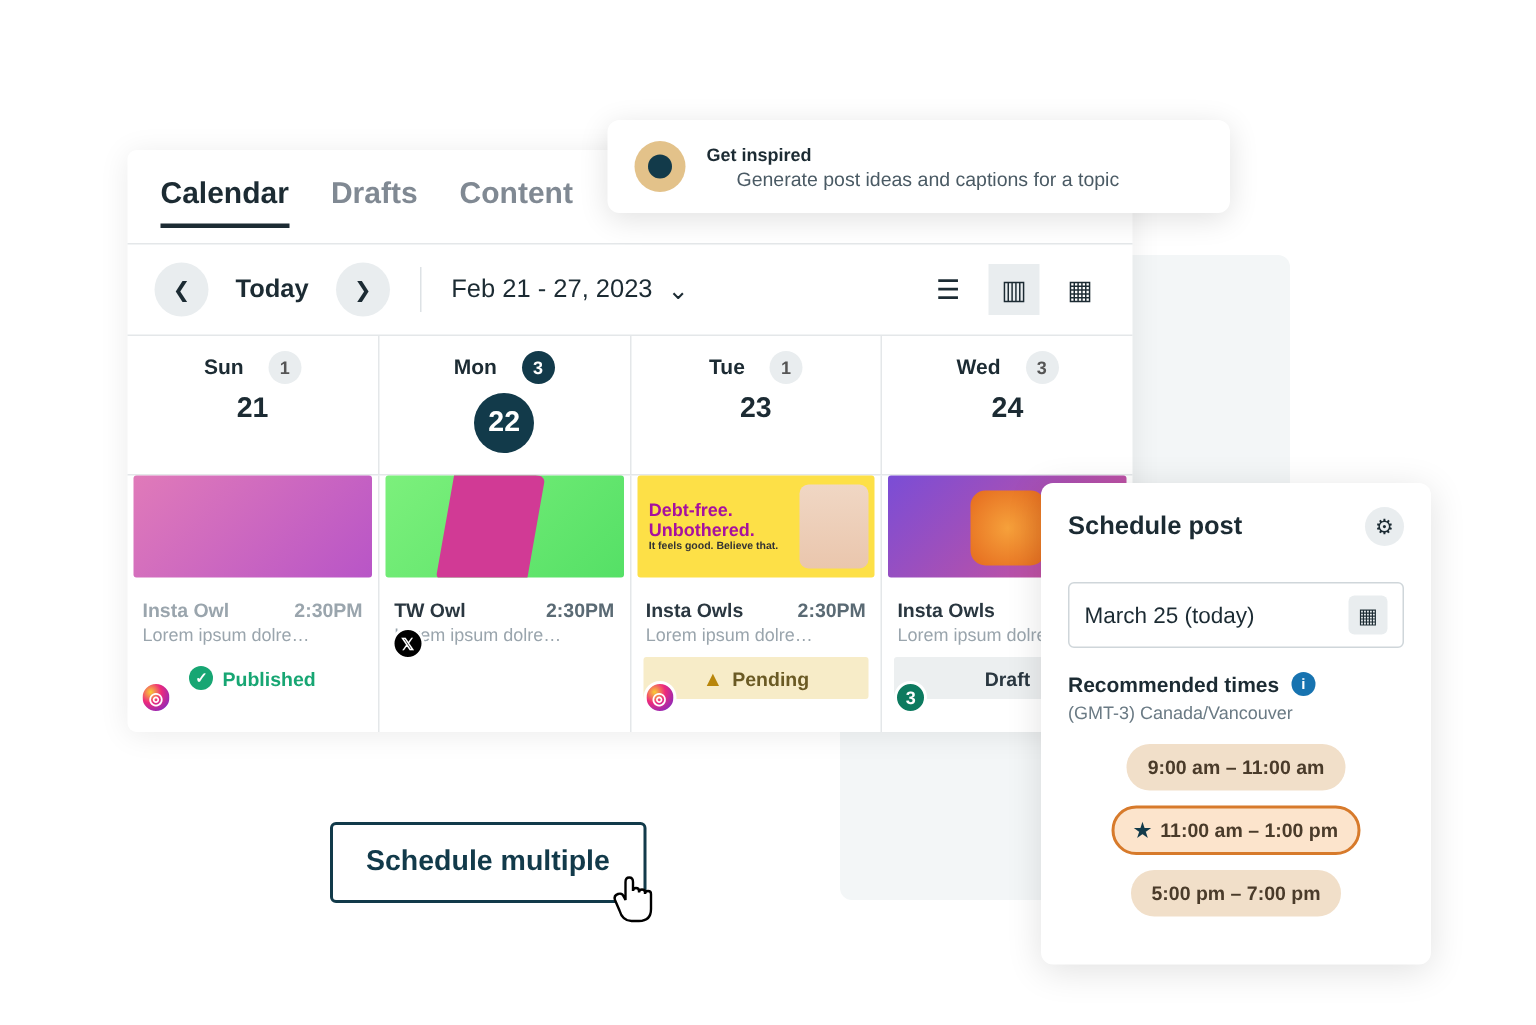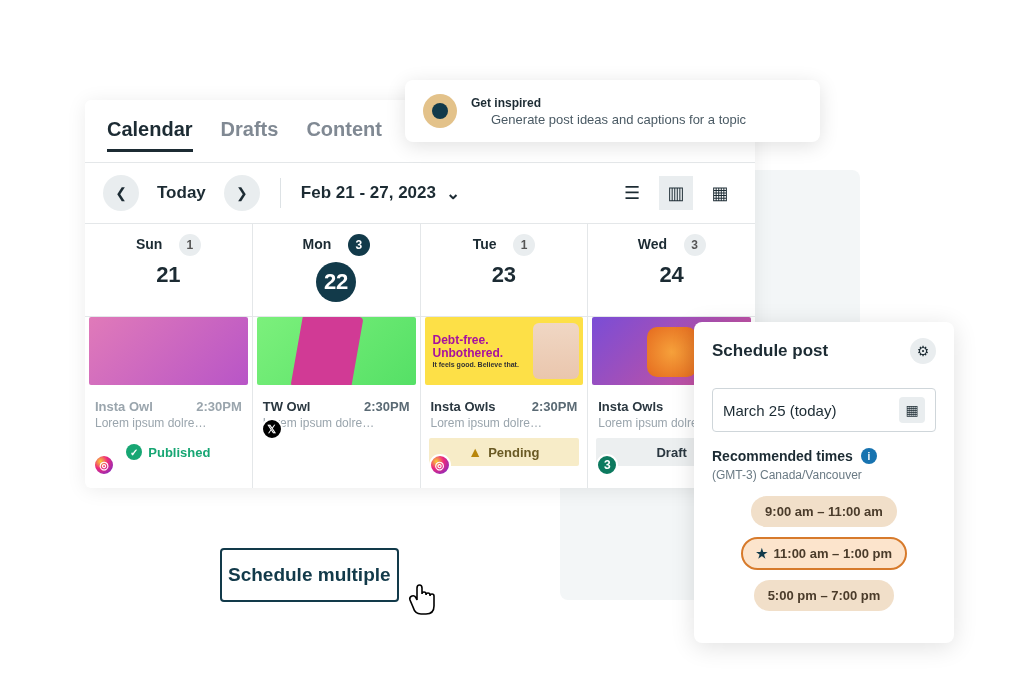--- a/index.html
+++ b/index.html
@@ -12,32 +12,32 @@
   .calendar-card { position:absolute; left:85px; top:100px; width:670px; background:#fff; border-radius:6px; box-shadow: 0 2px 20px rgba(0,0,0,.08); z-index:1; }
 
   .tabs { display:flex; gap:28px; padding:18px 22px 10px; border-bottom:1px solid #e4e7e9; }
   .tab { font-size:20px; font-weight:700; color:#808993; cursor:pointer; padding-bottom:8px; }
   .tab.active { color:#1c2b33; border-bottom:3px solid #1c2b33; }
 
   .toolbar { display:flex; align-items:center; padding:12px 18px; gap:10px; border-bottom:1px solid #e4e7e9;}
   .nav-btn { width:36px; height:36px; border-radius:50%; background:#e9edef; display:flex; align-items:center; justify-content:center; cursor:pointer; font-size:14px; color:#1c2b33;}
   .today-label { font-size:17px; font-weight:700; color:#1c2b33; margin:0 8px; }
   .vsep { width:1px; height:30px; background:#dde2e5; margin:0 10px;}
-  .range { display:flex; align-items:center; gap:10px; font-size:17px; font-weight:700; color:#1c2b33; cursor:pointer; }
+  .range { display:flex; align-items:center; gap:10px; font-size:17px; font-weight:400; color:#1c2b33; cursor:pointer; }
   .spacer { flex:1; }
   .view-btn { width:34px; height:34px; display:flex; align-items:center; justify-content:center; cursor:pointer; font-size:18px; color:#1c2b33; }
   .view-btn.active { background:#e9edef; }
 
   .days-row { display:flex; border-bottom:1px solid #e4e7e9;}
   .day-col { flex:1; border-right:1px solid #e4e7e9; padding:10px 0 14px; text-align:center; position:relative;}
   .day-col:last-child { border-right:none; }
   .day-name { font-size:14px; font-weight:700; color:#1c2b33; display:inline-block; }
   .day-badge { display:inline-flex; width:22px; height:22px; border-radius:50%; background:#e9edef; color:#555; font-size:12px; align-items:center; justify-content:center; margin-left:12px; font-weight:600;}
   .day-badge.dark { background:#123a4a; color:#fff; }
-  .day-num { font-size:22px; font-weight:700; color:#1c2b33; margin-top:6px;}
+  .day-num { font-size:19px; font-weight:700; color:#1c2b33; margin-top:6px;}
   .day-num.circled { width:40px; height:40px; border-radius:50%; background:#123a4a; color:#fff; margin:6px auto 0; display:flex; align-items:center; justify-content:center;}
 
   .cards-row { display:flex; }
   .card-col { flex:1; border-right:1px solid #e4e7e9; padding:0 4px 22px;}
   .card-col:last-child { border-right:none; }
   .post-card { position:relative; }
   .thumb { height:68px; width:100%; border-radius:2px; position:relative; overflow:hidden; display:flex; align-items:center; justify-content:center; font-size:10px; font-weight:700;}
   .thumb.sun { background:linear-gradient(135deg,#e07ab9,#b855c7); color:#fff;}
   .thumb.mon { background:linear-gradient(135deg,#7cf07c,#55e066); }
   .thumb.mon::after{ content:""; position:absolute; width:60px;height:80px;left:40px;top:-5px;background:#d13a95;transform:rotate(10deg); border-radius:4px;}
@@ -65,21 +65,21 @@
   .warn-ic { color:#b8860b; font-size:14px; }
 
   
   .inspired { position:absolute; left:405px; top:80px; width:415px; background:#fff; border-radius:8px; box-shadow:0 4px 20px rgba(0,0,0,.12); padding:14px 18px; display:flex; gap:14px; align-items:center; z-index:3;}
   .inspired .bulb { width:34px;height:34px;border-radius:50%;background:#e3c28a;display:flex;align-items:center;justify-content:center;}
   .inspired .bulb-inner{ width:16px;height:16px;border-radius:50%;background:#123a4a;}
   .inspired .t { font-size:12px; font-weight:800; color:#1c2b33;}
   .inspired .s { font-size:13px; color:#4a5a64; margin-top:2px;margin-left:20px;}
 
   
-  .sched-mult { position:absolute; left:220px; top:548px; z-index:2; background:#fff; border:2px solid #123a4a; border-radius:4px; padding:14px 6px; font-size:19px; font-weight:700; color:#123a4a; cursor:pointer;text-align:right;}
+  .sched-mult { position:absolute; left:220px; top:548px; z-index:2; background:#fff; border:2px solid #123a4a; border-radius:4px; padding:14px 22px; font-size:19px; font-weight:700; color:#123a4a; cursor:pointer;text-align:right;}
   .cursor-hand { position:absolute; left:405px; top:580px; z-index:3; font-size:30px; }
 
   
   .sched-panel { position:absolute; left:694px; top:322px; width:260px; background:#fff; border-radius:8px; box-shadow:0 4px 24px rgba(0,0,0,.12); padding:16px 18px 22px; z-index:4;}
   .sp-head { display:flex; justify-content:space-between; align-items:center; margin-bottom:24px;}
   .sp-title { font-size:17px; font-weight:800; color:#1c2b33;}
   .gear { width:26px;height:26px;border-radius:50%;background:#e9edef;display:flex;align-items:center;justify-content:center;cursor:pointer;font-size:14px;color:#1c2b33;}
   .date-input { display:flex; align-items:center; border:1px solid #cfd6da; border-radius:4px; padding:8px 10px; font-size:15px; color:#1c2b33; margin-bottom:16px;}
   .date-input .cal-ic { margin-left:auto; width:26px;height:26px;border-radius:4px;background:#e9edef;display:flex;align-items:center;justify-content:center;font-size:14px; cursor:pointer;}
   .rec-head { display:flex; align-items:center; gap:8px; font-size:14px; font-weight:800; color:#1c2b33;}

